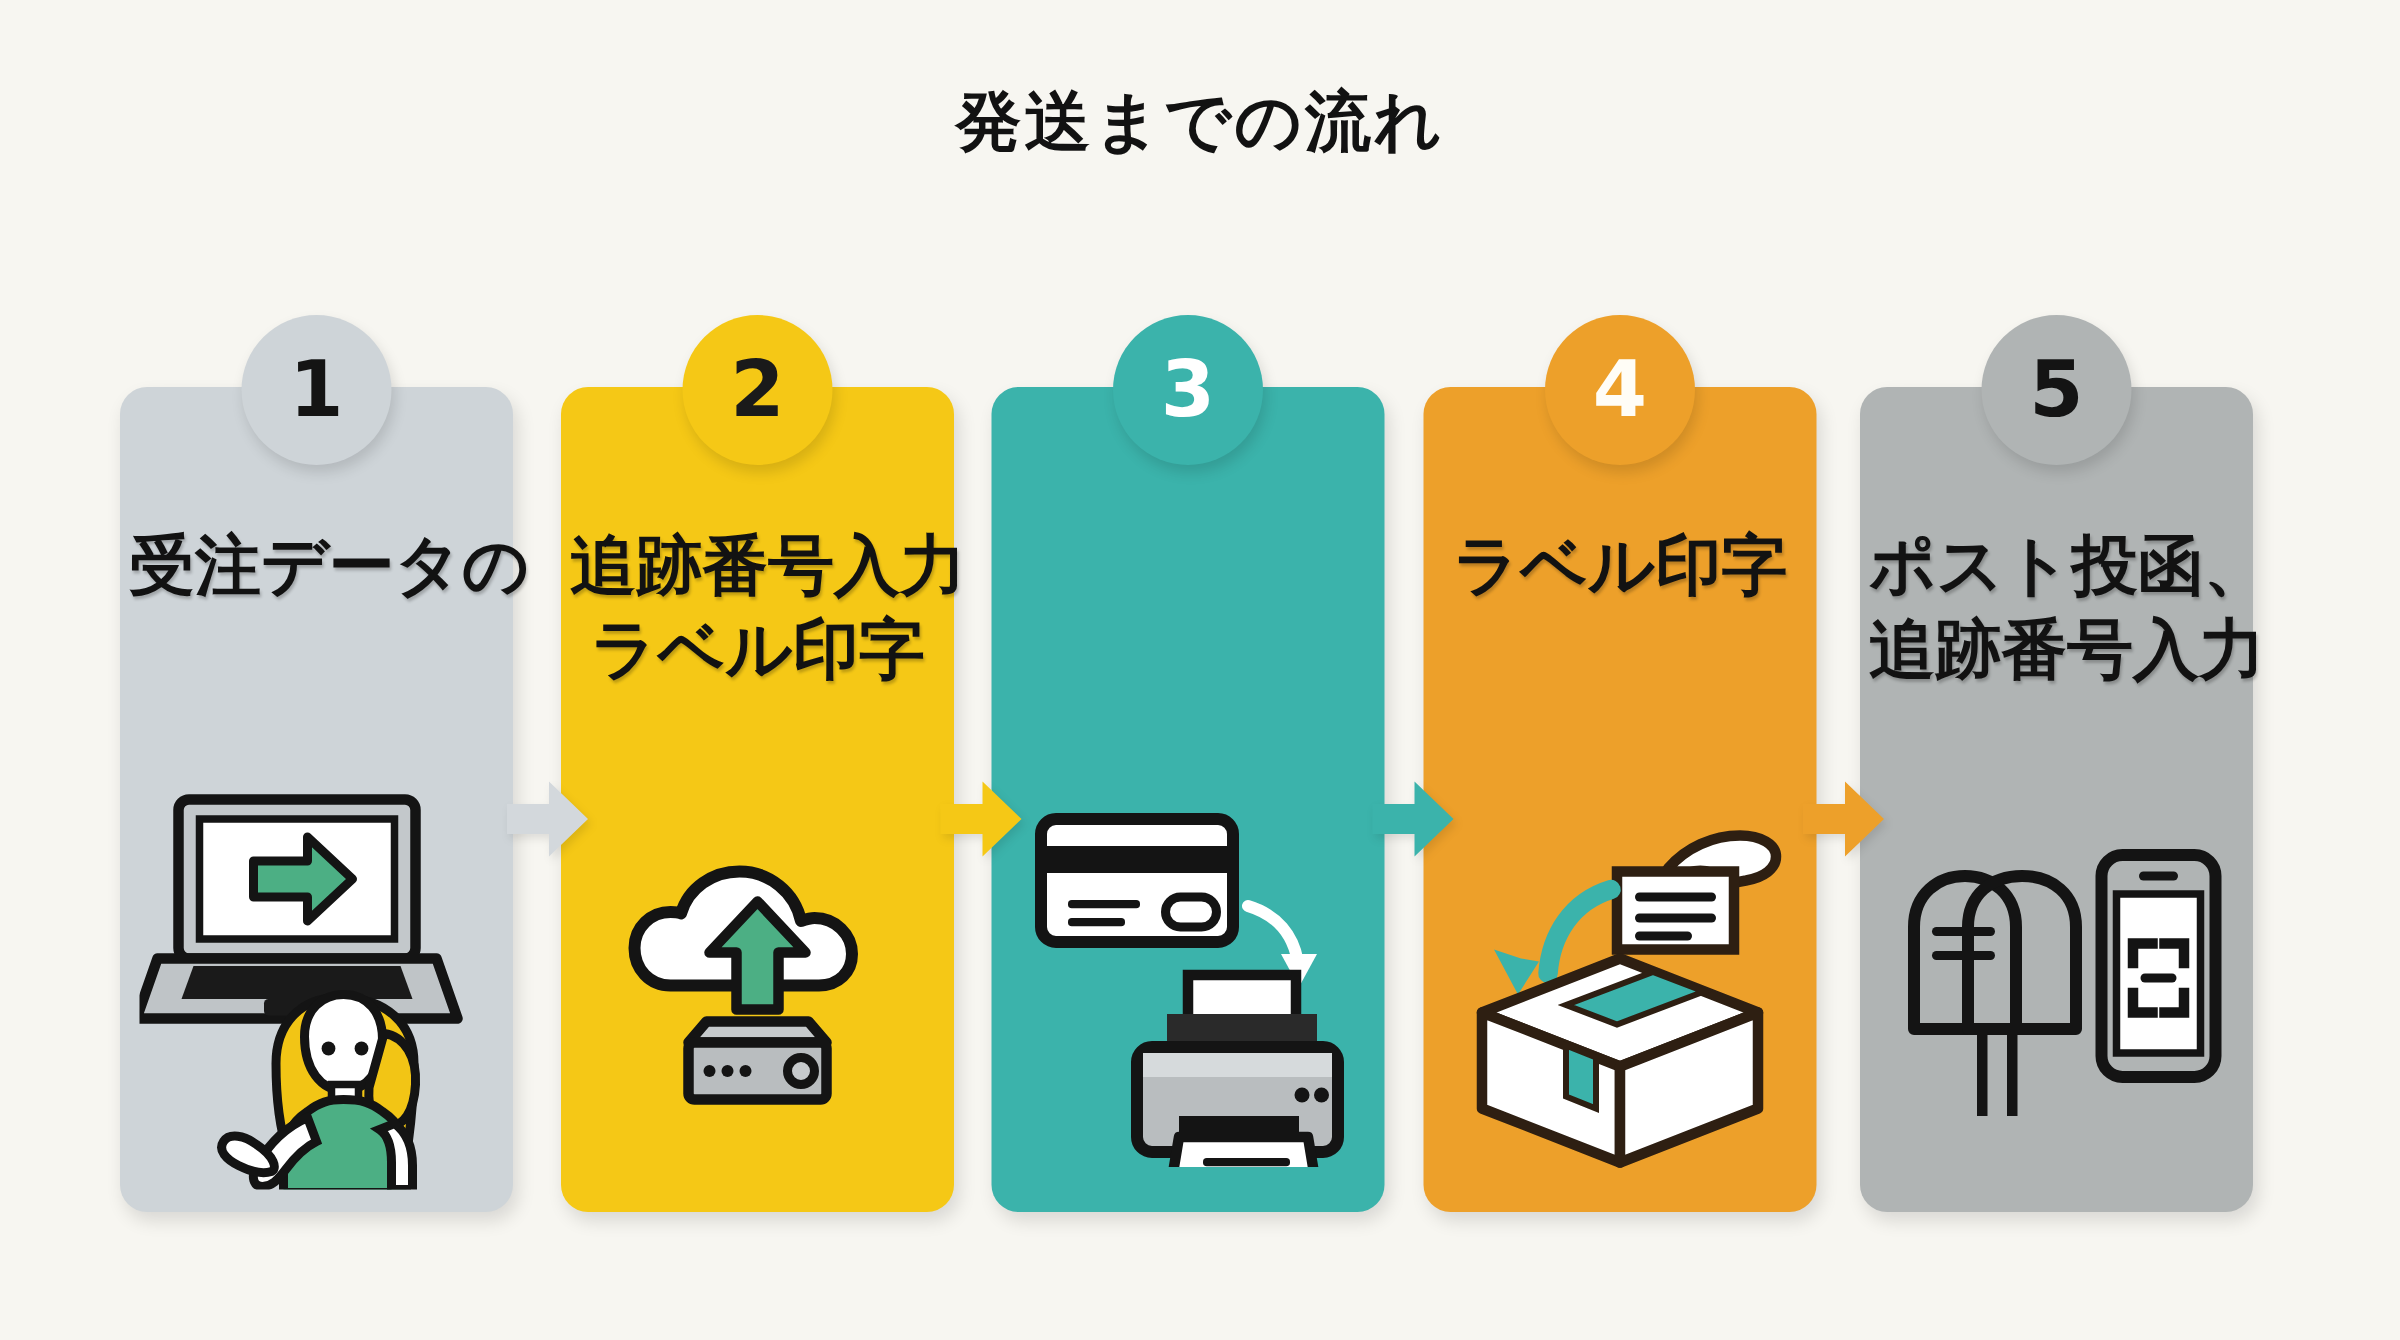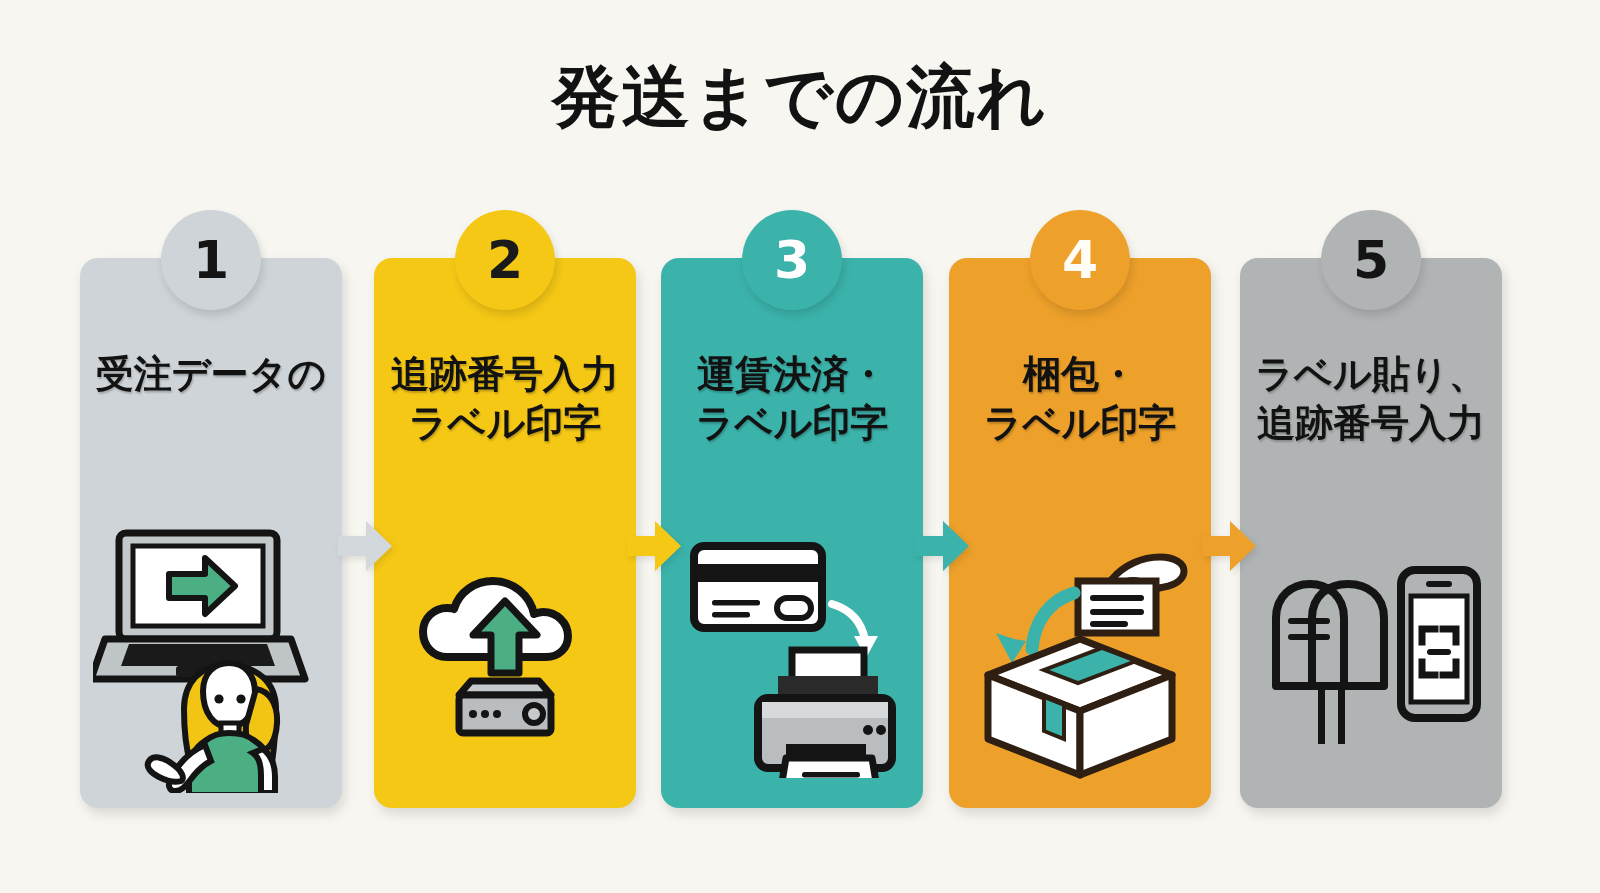--- a/index.html
+++ b/index.html
@@ -8,21 +8,21 @@
     background:#f7f6f1;
     font-family:"Liberation Sans", sans-serif;
     overflow:hidden;
   }
   #stage { position:relative; width:1600px; height:893px; background:#f7f6f1; }
 
   
   .title {
     position:absolute; top:52px; left:0; width:1600px;
     text-align:center;
-    font-size:68px; font-weight:bold; color:#121212;
+    font-size:44px; font-weight:bold; color:#121212;
     letter-spacing:2px;
     font-family:"DejaVu Sans", sans-serif;
     white-space:nowrap;
   }
 
   
   .flow { position:absolute; top:258px; left:0; width:1600px; height:560px; }
 
   .card {
     position:absolute; top:0; width:262px; height:550px;
@@ -48,21 +48,21 @@
   .c1 .badge { background:#ced4d8; color:#141414; }
   .c2 .badge { background:#f5c816; color:#1a1a1a; }
   .c3 .badge { background:#3bb3ab; color:#ffffff; }
   .c4 .badge { background:#eda02a; color:#fffdf6; }
   .c5 .badge { background:#b0b4b4; color:#141414; }
 
   
   .label {
     position:absolute; top:92px; left:0; width:100%;
     text-align:center;
-    font-size:38px; font-weight:bold; line-height:1.28;
+    font-size:44px; font-weight:bold; line-height:1.28;
     color:#121212;
     font-family:"DejaVu Sans", sans-serif;
     text-shadow:1px 2px 2px rgba(0,0,0,0.22);
     padding:0 6px;
   }
   .label .ln { display:block; white-space:nowrap; }
 
   
   .iconwrap {
     position:absolute; bottom:10px; left:0; width:100%; height:290px;
@@ -146,24 +146,20 @@
           <circle cx="68" cy="161" r="4" fill="#141414"></circle>
           <circle cx="80" cy="161" r="4" fill="#141414"></circle>
           <circle cx="92" cy="161" r="4" fill="#141414"></circle>
           <circle cx="129" cy="161" r="9" fill="#c6cacc" stroke="#141414" stroke-width="6"></circle>
         </svg>
       </div>
     </div>
 
     <div class="card c3">
       <div class="badge">3</div>
-      <div class="label">
-        <span class="ln">運賃決済・</span>
-        <span class="ln">ラベル印字</span>
-      </div>
       <div class="iconwrap">
         <svg width="220" height="250" viewBox="0 0 220 250">
 
           <rect x="12" y="18" width="128" height="82" rx="10" fill="#ffffff" stroke="#141414" stroke-width="8"></rect>
           <rect x="16" y="36" width="120" height="18" fill="#141414"></rect>
           <rect x="30" y="72" width="48" height="5.5" rx="2.5" fill="#141414"></rect>
           <rect x="30" y="84" width="38" height="5.5" rx="2.5" fill="#141414"></rect>
           <rect x="95" y="70" width="34" height="20" rx="10" fill="#ffffff" stroke="#141414" stroke-width="6"></rect>
 
           <path d="M150 76 c20 6 30 20 33 36" fill="none" stroke="#ffffff" stroke-width="8" stroke-linecap="round"></path>
@@ -183,21 +179,20 @@
           <path d="M104 230 h86 l8 48 h-102 z" fill="#ffffff" stroke="#141414" stroke-width="7" stroke-linejoin="round"></path>
           <rect x="120" y="244" width="58" height="5.5" rx="2.5" fill="#141414"></rect>
           <rect x="120" y="257" width="44" height="5.5" rx="2.5" fill="#141414"></rect>
         </svg>
       </div>
     </div>
 
     <div class="card c4">
       <div class="badge">4</div>
       <div class="label">
-        <span class="ln">梱包・</span>
         <span class="ln">ラベル印字</span>
       </div>
       <div class="iconwrap">
         <svg width="220" height="260" viewBox="0 0 220 260">
 
           <path d="M142 56 c12 -14 30 -22 48 -22 c14 0 24 6 24 14 c0 8 -8 14 -20 16 c-14 2 -24 8 -32 18 c-6 8 -14 12 -22 10 c-8 -2 -8 -24 2 -36 z" fill="#ffffff" stroke="#2e1f12" stroke-width="7" stroke-linejoin="round"></path>
           <path d="M150 62 c8 -6 20 -6 24 0 c4 6 -2 14 -12 16 c-10 2 -18 -10 -12 -16 z" fill="#ffffff" stroke="#2e1f12" stroke-width="7"></path>
 
           <rect x="108" y="58" width="78" height="52" fill="#ffffff" stroke="#2e1f12" stroke-width="7"></rect>
           <rect x="120" y="72" width="54" height="6" rx="3" fill="#141414"></rect>
@@ -216,21 +211,21 @@
           <path d="M202 152 l-92 36 v64 l92 -36 z" fill="#ffffff" stroke="#2e1f12" stroke-width="7" stroke-linejoin="round"></path>
 
           <path d="M74 174 l20 8 v34 l-20 -8 z" fill="#3bb3ab" stroke="#2e1f12" stroke-width="4"></path>
         </svg>
       </div>
     </div>
 
     <div class="card c5">
       <div class="badge">5</div>
       <div class="label">
-        <span class="ln">ラベル貼り、</span>
+        <span class="ln">ポスト投函、</span>
         <span class="ln">追跡番号入力</span>
       </div>
       <div class="iconwrap">
         <svg width="230" height="190" viewBox="0 0 230 190">
 
           <path d="M20 60 c0 -22 16 -34 34 -34 c18 0 34 12 34 34 v68 h-68 z" fill="none" stroke="#141414" stroke-width="8" stroke-linejoin="round"></path>
           <rect x="32" y="60" width="42" height="6" rx="3" fill="#141414"></rect>
           <rect x="32" y="76" width="42" height="6" rx="3" fill="#141414"></rect>
 
           <path d="M56 60 c0 -22 16 -34 36 -34 c20 0 36 12 36 34 v68 h-72 z" fill="none" stroke="#141414" stroke-width="8" stroke-linejoin="round"></path>

